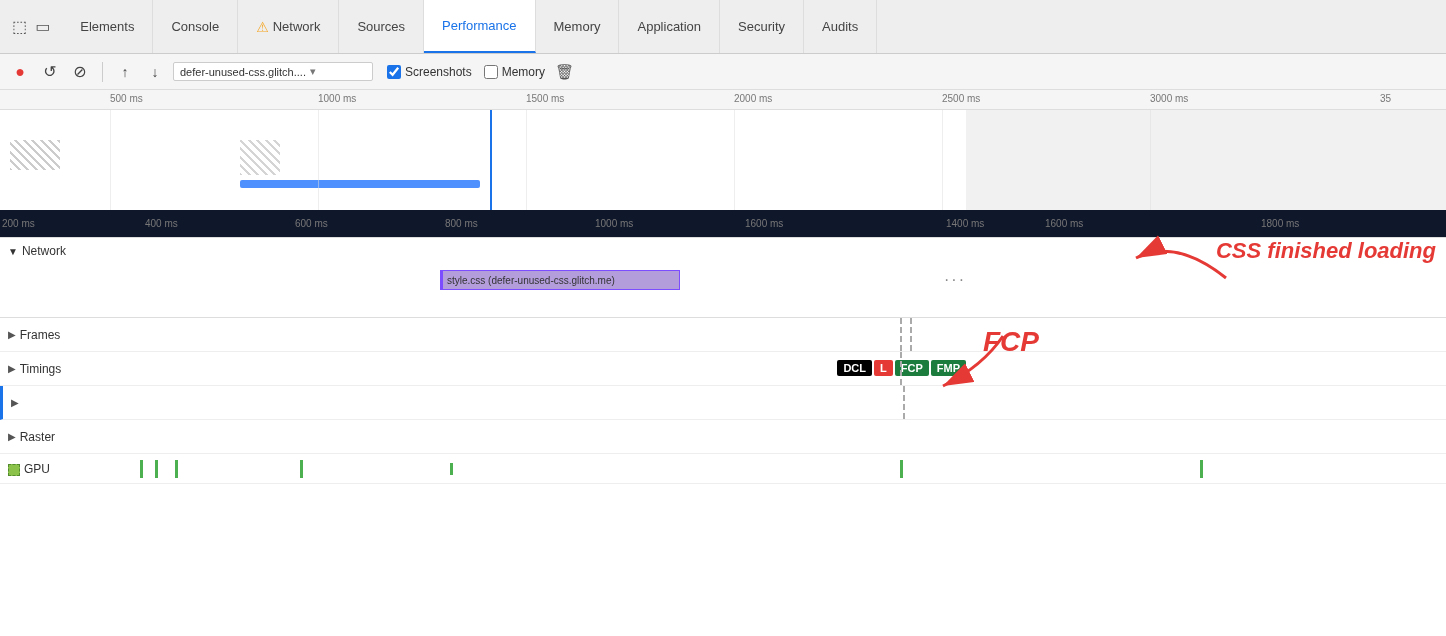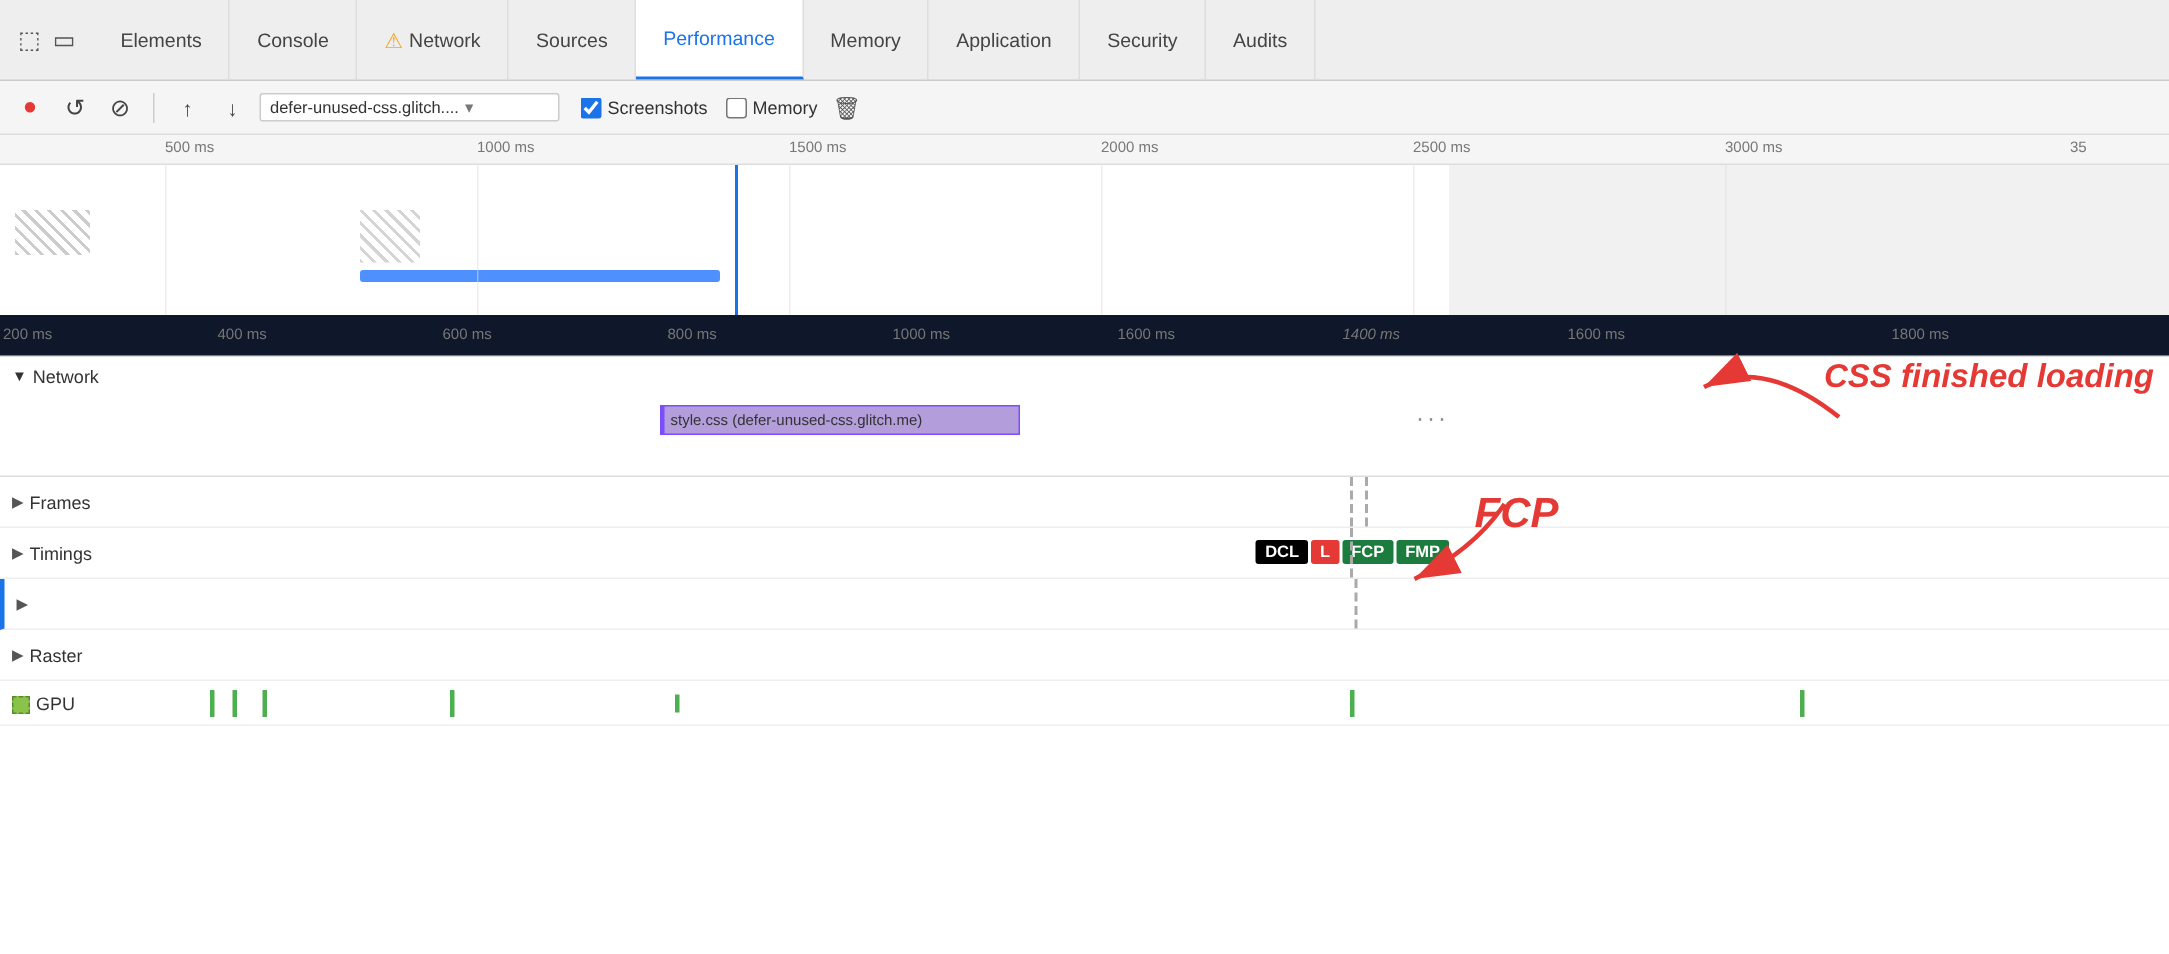--- a/index.html
+++ b/index.html
@@ -472,21 +472,21 @@
     <div style="position:absolute; left:1150px; top:0; width:1px; height:100%; background: #ddd; opacity:0.5;"></div>
   </div>
 
   <div class="lower-ruler">
     <div style="position:absolute; left:2px;">200 ms</div>
     <div style="position:absolute; left:145px;">400 ms</div>
     <div style="position:absolute; left:295px;">600 ms</div>
     <div style="position:absolute; left:445px;">800 ms</div>
     <div style="position:absolute; left:595px;">1000 ms</div>
     <div style="position:absolute; left:745px;">1600 ms</div>
-    <div style="position:absolute; left:895px;font-style:italic;">1400 ms</div>
+    <div style="position:absolute; left:946px;">1400 ms</div>
     <div style="position:absolute; left:1045px;">1600 ms</div>
     <div style="position:absolute; left:1261px;">1800 ms</div>
   </div>
 
   <div class="network-section">
     <div class="section-header">
       <span class="arrow">▼</span>
       <span>Network</span>
     </div>
     <div class="network-item-row">

